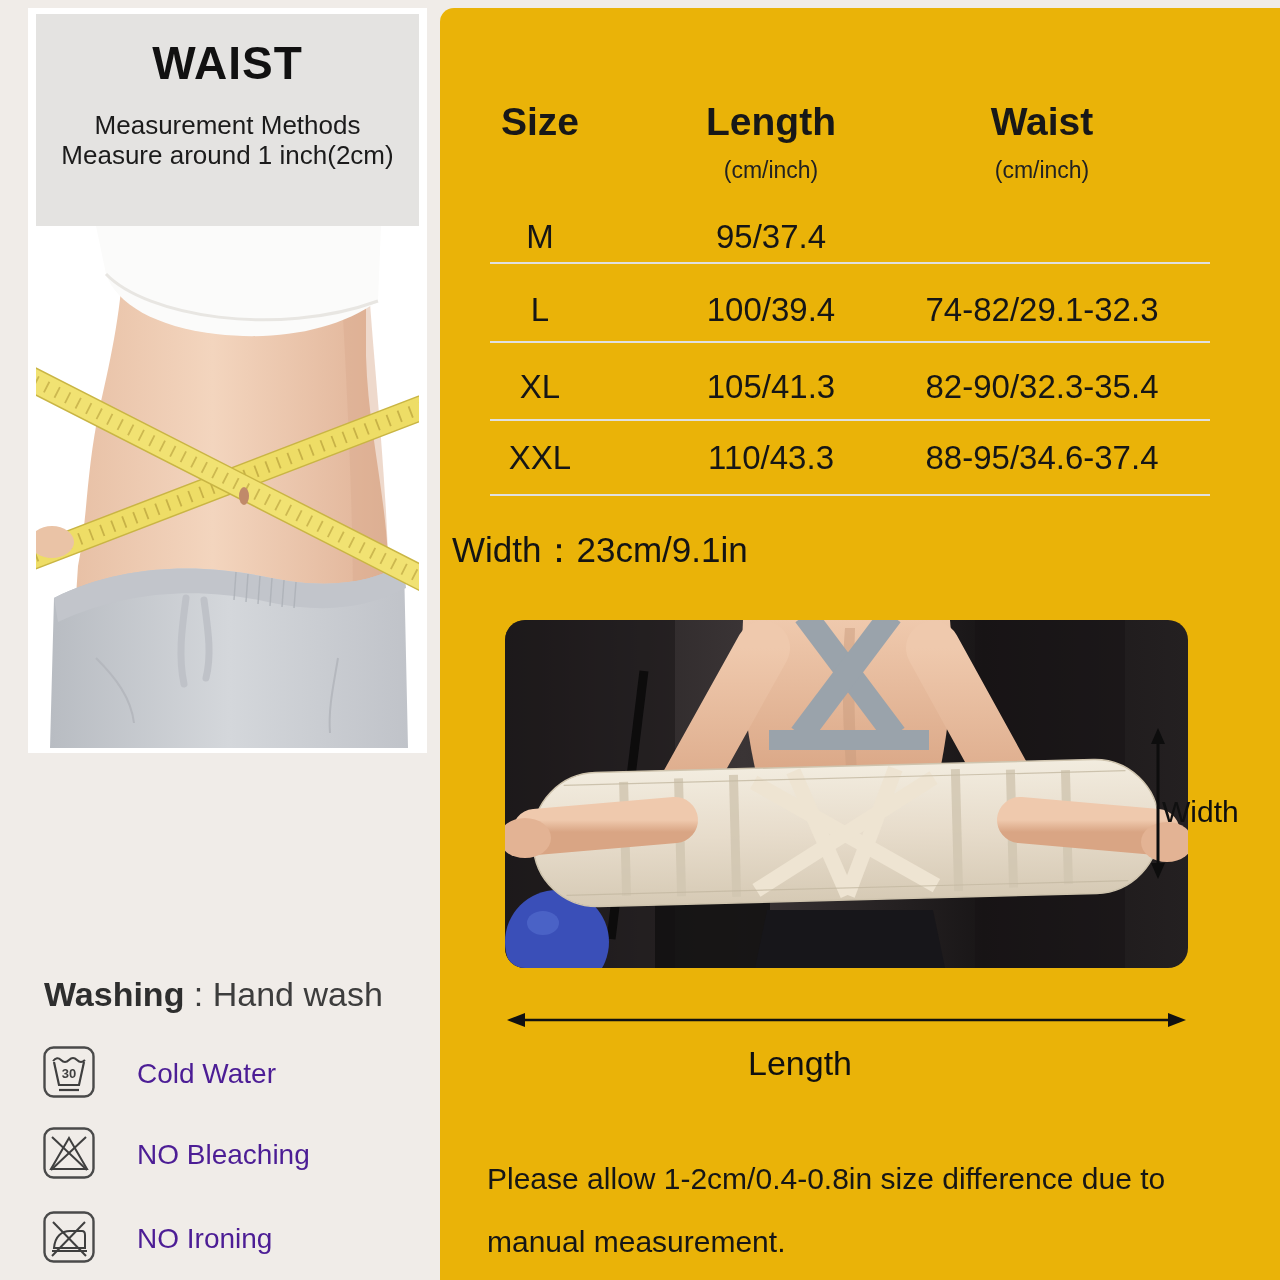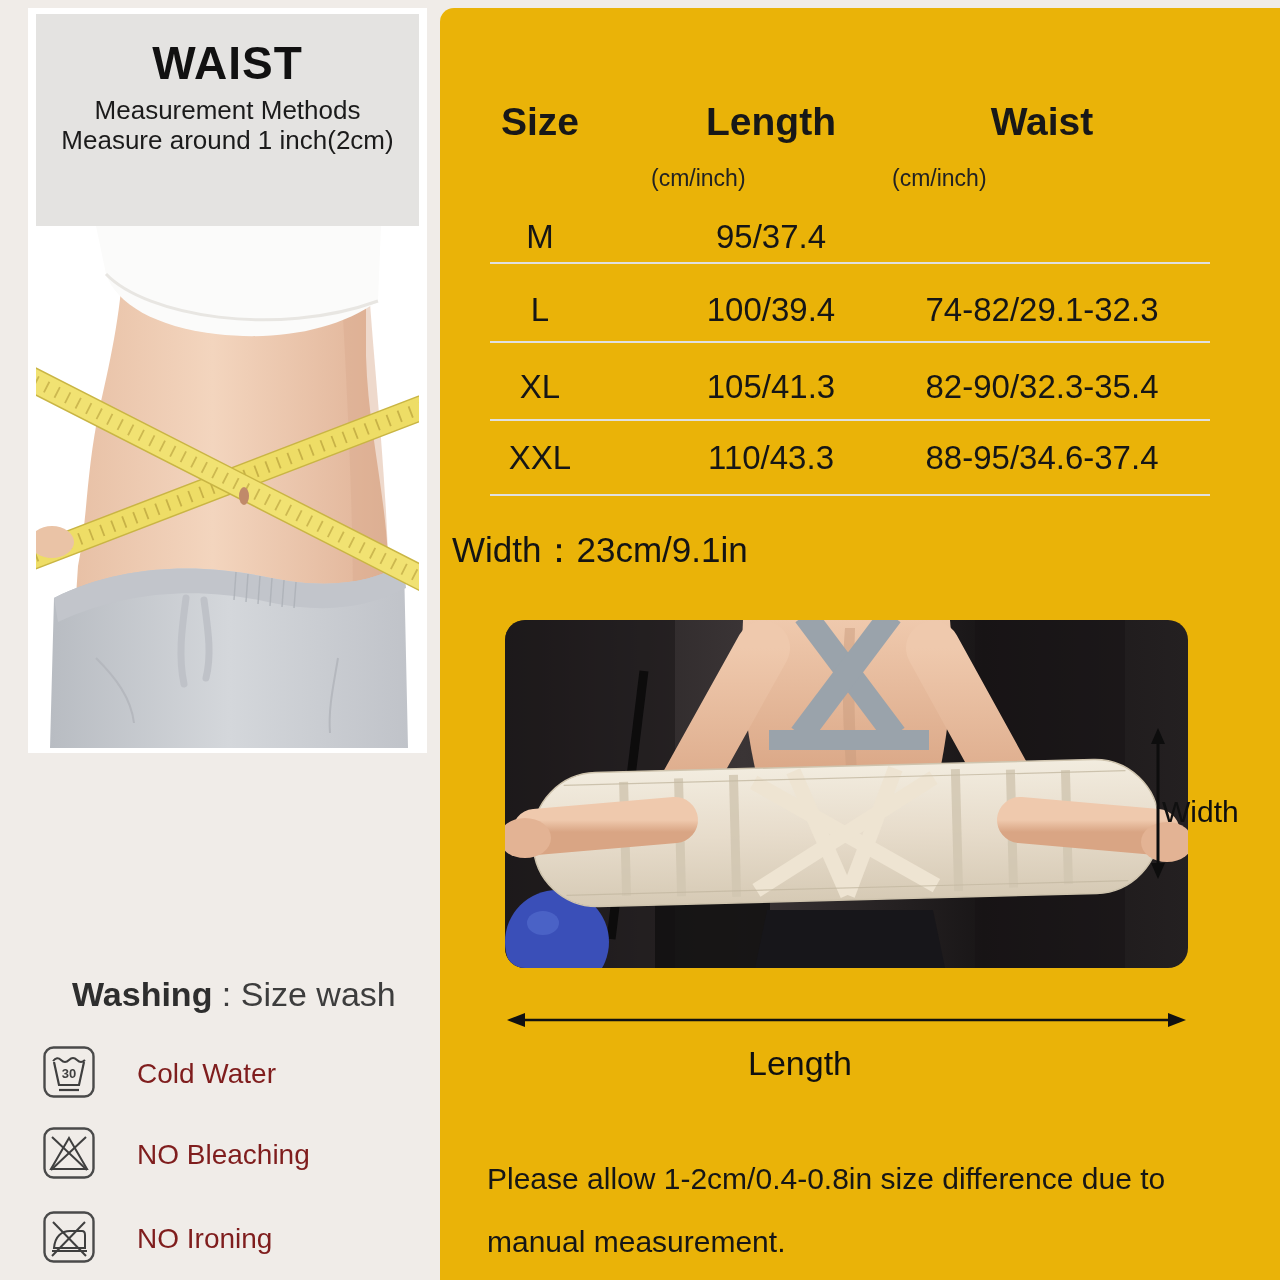--- a/index.html
+++ b/index.html
@@ -4,40 +4,40 @@
 <style>
   * { margin:0; padding:0; box-sizing:border-box; }
   html,body { width:1280px; height:1280px; }
   body {
     background:#f0ece8;
     font-family:"Liberation Sans", sans-serif;
     color:#141414;
     position:relative;
     overflow:hidden;
   }
-  .abs { position:absolute;padding-left:28px; }
+  .abs { position:absolute; }
 
   
   .left-card { left:28px; top:8px; width:399px; height:745px; background:#ffffff; }
   .method-box { position:absolute; left:8px; top:6px; width:383px; height:212px; background:#e4e3e1; text-align:center; }
   .waist-title { margin-top:22px; font-size:46px; font-weight:700; letter-spacing:1px; color:#111; }
   .method-line { font-size:26px; line-height:30px; color:#1b1b1b; }
-  .method-line.first { margin-top:5px; }
+  .method-line.first { margin-top:20px; }
   .model-photo { position:absolute; left:8px; top:218px; width:383px; height:522px; overflow:hidden; }
 
   .washing-title { left:44px; top:975px; font-size:34px; white-space:nowrap; }
   .w-bold { font-weight:700; color:#2e2e2e; }
   .w-rest { font-weight:400; color:#3d3d3d; }
   .care-icon { position:absolute; left:42px; width:54px; height:54px; }
-  .care-label { position:absolute; left:137px; font-size:28px; color:#7f1d1d; white-space:nowrap; }
+  .care-label { position:absolute; left:137px; font-size:28px; color:#4c1d95; white-space:nowrap; }
 
   
   .right-card { left:440px; top:8px; width:957px; height:1272px; background:#eab308; border-radius:14px 14px 0 0; }
   .th { position:absolute; top:92px; height:44px; line-height:44px; font-size:39px; font-weight:600; text-align:center; color:#181818; }
-  .th-sub { position:absolute; top:157px; height:26px; line-height:26px; font-size:23px; font-weight:400; text-align:left; color:#222; }
+  .th-sub { position:absolute; top:149px; height:26px; line-height:26px; font-size:23px; font-weight:400; text-align:center; color:#222; }
   .col-size { left:40px; width:120px; }
   .col-length { left:211px; width:240px; }
   .col-waist { left:452px; width:300px; }
   .td { position:absolute; height:40px; line-height:40px; font-size:33px; text-align:center; color:#161616; white-space:nowrap; }
   .r1 { top:209px; } .r2 { top:282px; } .r3 { top:359px; } .r4 { top:430px; }
   .sep { position:absolute; left:50px; width:720px; height:2px; background:#e0e0e0; }
   .width-note { position:absolute; top:519px; left:12px; width:100%; text-align:left; font-size:35px; font-weight:500; color:#141414; }
   .product-photo { position:absolute; left:65px; top:612px; width:683px; height:348px; border-radius:20px; overflow:hidden; }
   .width-label { position:absolute; left:722px; top:787px; font-size:30px; color:#101010; }
   .length-arrow { position:absolute; left:65px; top:1002px; width:683px; height:20px; }
@@ -98,21 +98,21 @@
         <rect x="-60" y="243" width="480" height="24" fill="#f1e272" stroke="#c9b544" stroke-width="1.5"></rect>
         <line x1="-60" y1="255" x2="420" y2="255" stroke="#a98f2f" stroke-width="12" stroke-dasharray="1.8 10" opacity="0.5"></line>
       </g>
       <ellipse cx="208" cy="270" rx="5" ry="9" fill="#c08a6a"></ellipse>
       <ellipse cx="16" cy="316" rx="22" ry="16" fill="#eac3a6"></ellipse>
     </svg>
   </div>
 </div>
 
 <div class="abs washing-title">
-  <span class="w-bold">Washing</span><span class="w-rest"> : Size wash</span>
+  <span class="w-bold">Washing</span><span class="w-rest"> : Hand wash</span>
 </div>
 
 <svg class="care-icon" style="top:1045px" viewBox="0 0 54 54">
   <rect x="2.5" y="2.5" width="49" height="49" rx="9" fill="none" stroke="#4a4a4a" stroke-width="2.4"></rect>
   <path d="M11,16 Q15,11 19,15 Q23,19 27,15 Q31,11 35,15 Q39,19 43,15" fill="none" stroke="#3f3f3f" stroke-width="2"></path>
   <path d="M12,17 L17,40 L37,40 L42,17" fill="none" stroke="#3f3f3f" stroke-width="2.2"></path>
   <text x="27" y="33" font-size="13" font-weight="700" text-anchor="middle" fill="#3f3f3f">30</text>
   <line x1="17" y1="45" x2="37" y2="45" stroke="#3f3f3f" stroke-width="2.2"></line>
 </svg>
 <div class="care-label" style="top:1058px">Cold Water</div>

